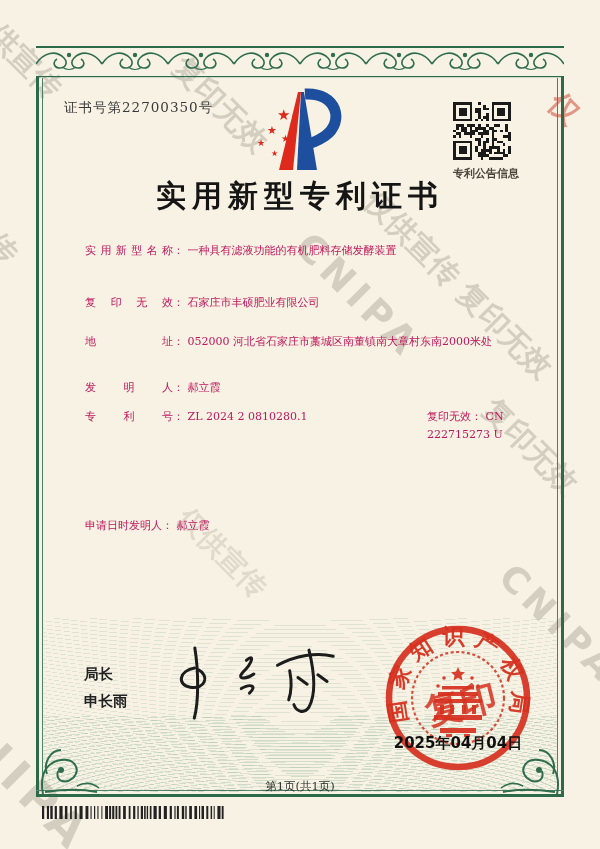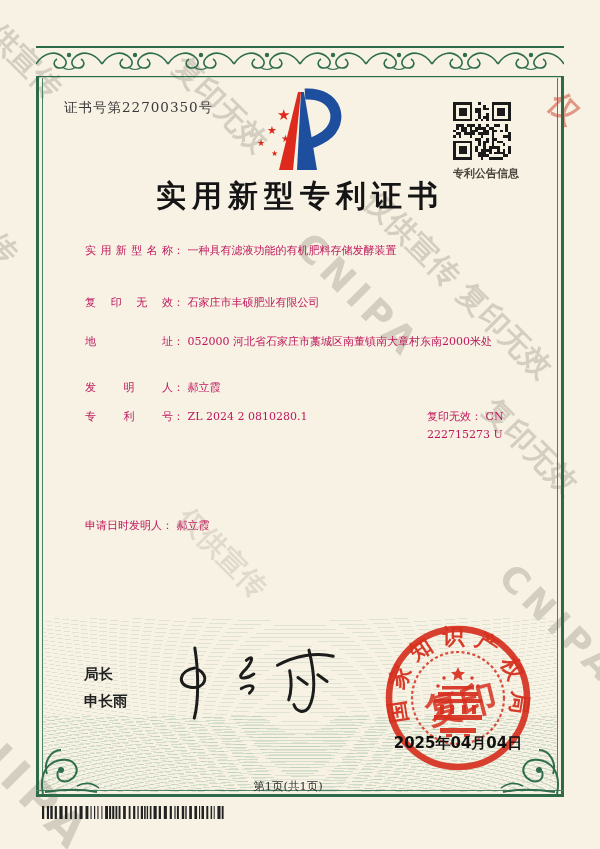--- a/index.html
+++ b/index.html
@@ -30,21 +30,21 @@
   .val{vertical-align:top;}
   .valwrap{display:inline-block;width:356px;vertical-align:top;}
   .r2{position:absolute;left:342px;top:0;}
   .notice{left:66px;top:570px;width:468px;font-size:12.5px;line-height:1.85;letter-spacing:.5px;
           text-align:justify;text-indent:2em;color:#333;z-index:3;}
   
   .director{left:84px;font-size:14.5px;font-weight:600;z-index:4;
             font-family:"DejaVu Sans","Liberation Sans",sans-serif;color:#222;}
   .stampdate{left:378px;top:734px;width:160px;text-align:center;font-size:15px;font-weight:700;
              color:#101010;z-index:6;font-family:"DejaVu Sans","Liberation Sans",sans-serif;}
-  .footer{left:24px;top:779px;width:528px;text-align:center;font-size:11.5px;color:#333;z-index:4;}
+  .footer{left:36px;top:779px;width:528px;text-align:center;font-size:11.5px;color:#333;z-index:4;}
   .z3{z-index:3;} .z4{z-index:4;} .z5{z-index:5;} .z2{z-index:2;}
 </style>
 </head>
 <body>
 
 <div class="page">
 
   <div id="wmlayer">
       <span class="wm" style="left: -14px; top: -6px; font-size: 30px; color: rgba(158, 152, 138, 0.4);">仅供宣传</span>
       <span class="wm" style="left: 192px; top: 48px; font-size: 30px; color: rgba(158, 152, 138, 0.4);">复印无效</span>

